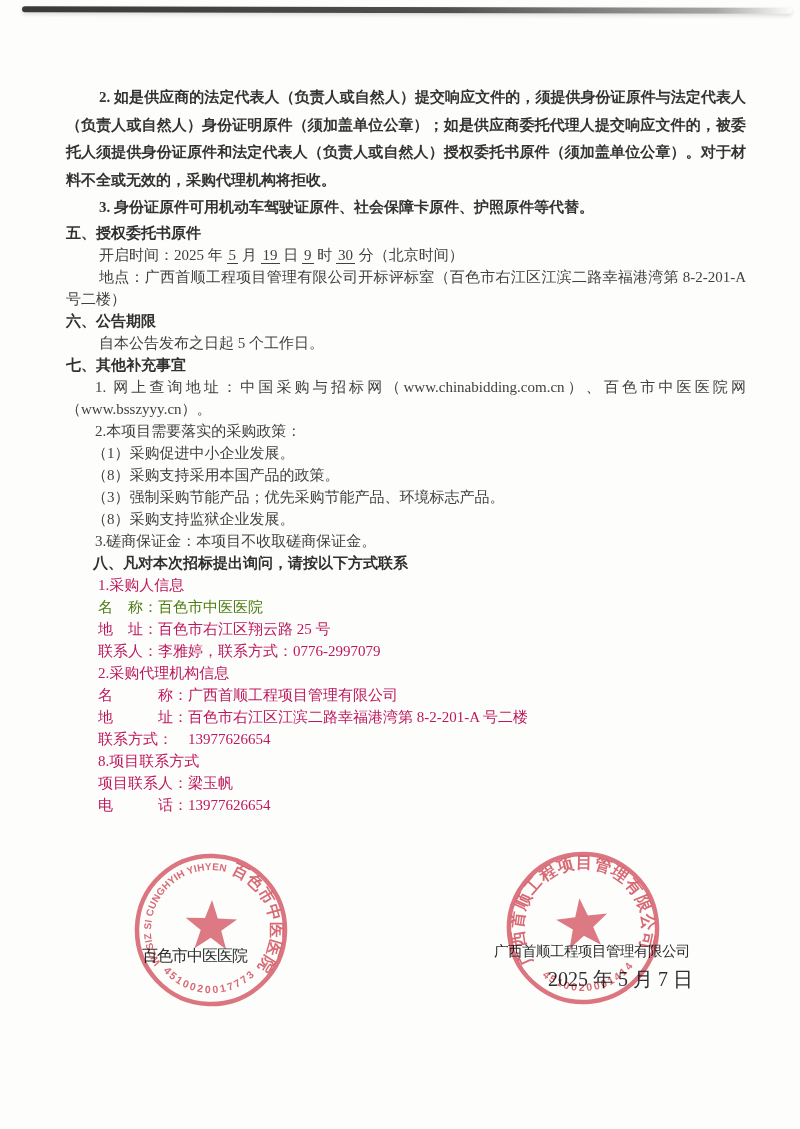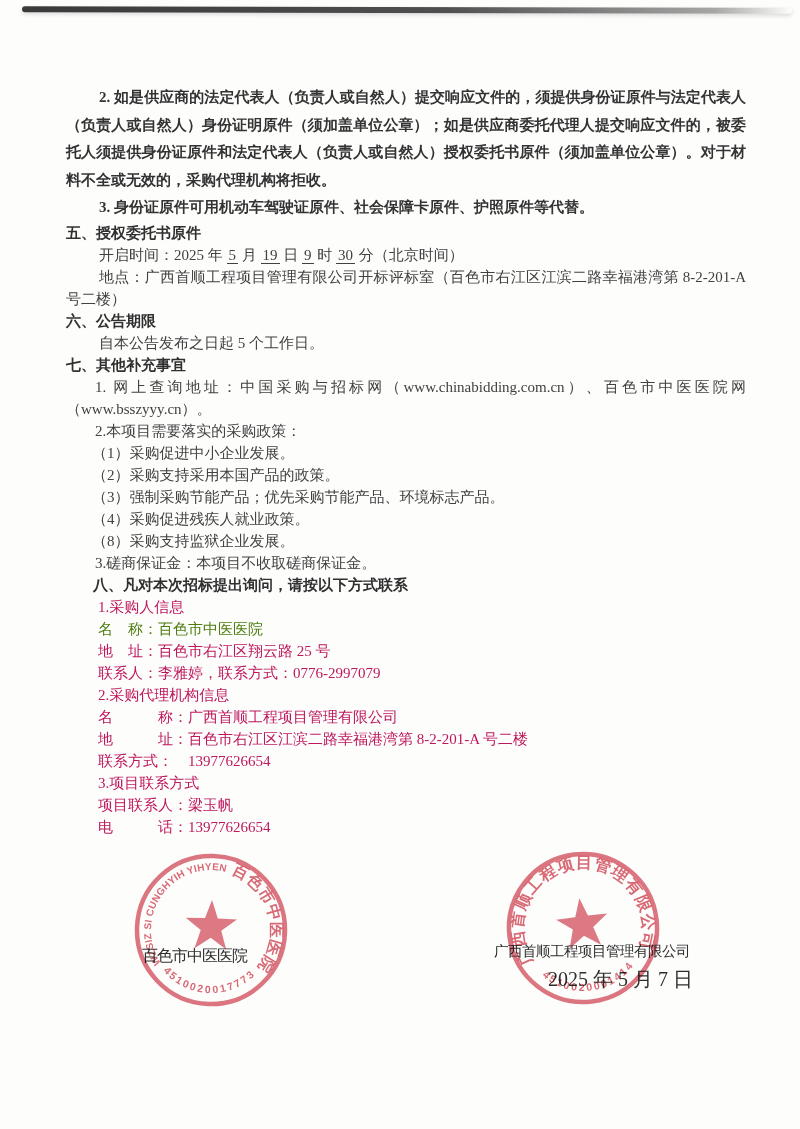--- a/index.html
+++ b/index.html
@@ -58,36 +58,35 @@
     <p class="ind2"><span>开启时间：2025 年 </span><span class="u">5</span><span> 月 </span><span class="u">19</span><span> 日 </span><span class="u">9</span><span> 时 </span><span class="u">30</span><span> 分（北京时间）</span></p>
     <p class="ind2">地点：广西首顺工程项目管理有限公司开标评标室（百色市右江区江滨二路幸福港湾第 8-2-201-A 号二楼）</p>
 
     <p class="hd">六、公告期限</p>
     <p class="ind2">自本公告发布之日起 5 个工作日。</p>
 
     <p class="hd">七、其他补充事宜</p>
     <p class="ind17">1. 网上查询地址：中国采购与招标网（www.chinabidding.com.cn）、百色市中医医院网（www.bsszyyy.cn）。</p>
     <p class="ind17">2.本项目需要落实的采购政策：</p>
     <p class="ind16">（1）采购促进中小企业发展。</p>
-    <p class="ind16">（2）采购支持采用本国产品的政策。</p>
+    <p class="ind16">（8）采购支持采用本国产品的政策。</p>
     <p class="ind16">（3）强制采购节能产品；优先采购节能产品、环境标志产品。</p>
-    <p class="ind16">（4）采购促进残疾人就业政策。</p>
     <p class="ind16">（8）采购支持监狱企业发展。</p>
     <p class="ind17">3.磋商保证金：本项目不收取磋商保证金。</p>
 
     <p class="hd hd8">八、凡对本次招标提出询问，请按以下方式联系</p>
     <p class="row">1.采购人信息</p>
     <p class="row row-gray">名　称：百色市中医医院</p>
     <p class="row">地　址：百色市右江区翔云路 25 号</p>
     <p class="row">联系人：李雅婷，联系方式：0776-2997079</p>
     <p class="row">2.采购代理机构信息</p>
     <p class="row">名　　　称：广西首顺工程项目管理有限公司</p>
     <p class="row">地　　　址：百色市右江区江滨二路幸福港湾第 8-2-201-A 号二楼</p>
     <p class="row">联系方式：　13977626654</p>
-    <p class="row">3.项目联系方式</p>
+    <p class="row">8.项目联系方式</p>
     <p class="row">项目联系人：梁玉帆</p>
     <p class="row">电　　　话：13977626654</p>
 
   </div>
 
   <div class="sig sig-hospital">百色市中医医院</div>
   <div class="sig sig-agency">广西首顺工程项目管理有限公司</div>
   <div class="sig sig-date">2025 年 5 月 7 日</div>
 
   <svg class="seal seal-left" width="170" height="170" viewBox="0 0 170 170">

